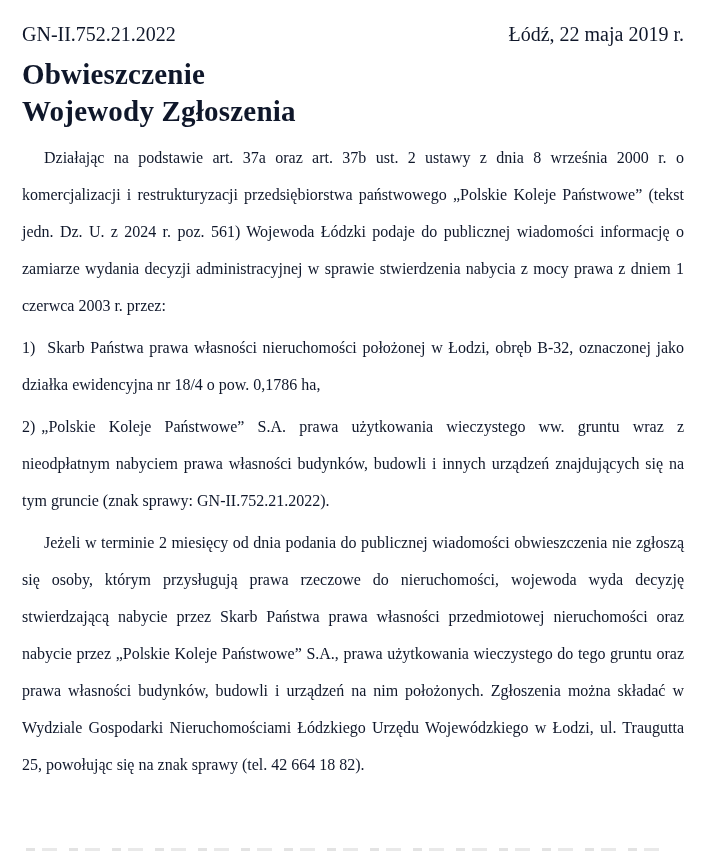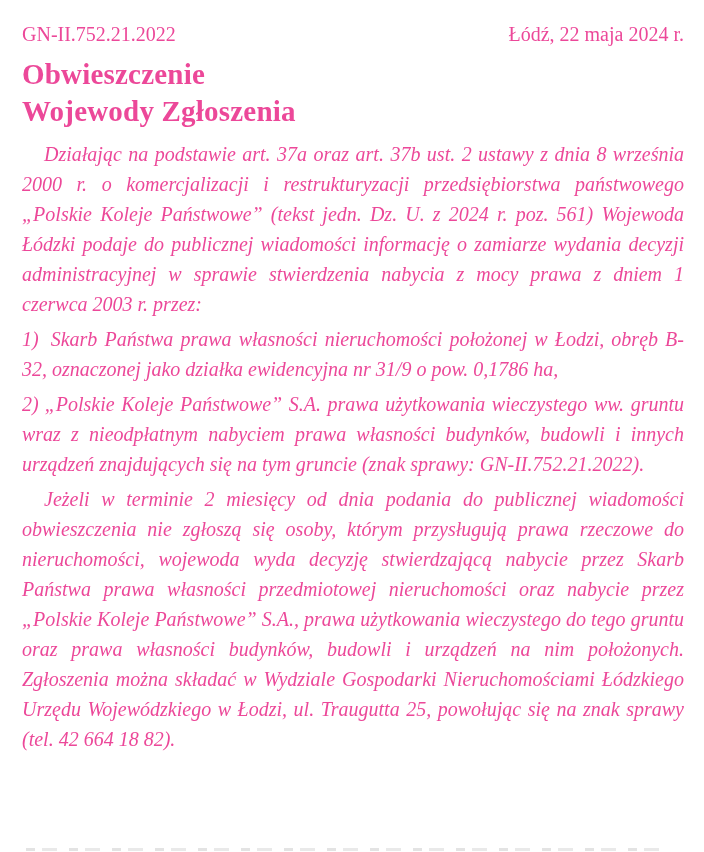--- a/index.html
+++ b/index.html
@@ -6,21 +6,21 @@
     margin: 0;
     padding: 0;
     background: #e8e8e8;
   }
   .page {
     position: relative;
     width: 704px;
     height: 852px;
     margin: 0 auto;
     background: #ffffff;
-    color: #ec4899;
+    color: #0f172a;
     font-family: "Liberation Serif", "DejaVu Serif", serif;
     overflow: hidden;
     box-sizing: border-box;
   }
   .inner {
     padding: 21px 20px 0 22px;
   }
   .doc-header {
     display: flex;
     justify-content: space-between;
@@ -32,25 +32,24 @@
     margin: 9px 0 9px 0;
     text-align: left;
     font-weight: bold;
     font-size: 29px;
     line-height: 37px;
     letter-spacing: 0.2px;
   }
   .title-line { display: block; }
   .para {
     margin: 0 0 5px 0;
-    font-size: 20px;
-    line-height: 30px;
+    font-size: 16px;
+    line-height: 37px;
     text-align: justify;
     text-justify: inter-word;
-    font-style: italic;
   }
   .para.indent { text-indent: 22px; }
   .para.list-item { text-indent: 0; }
   .list-marker-1 { padding-right: 12px; }
   .list-marker-2 { padding-right: 6px; }
   
   .cutoff-remnant {
     position: absolute;
     left: 26px;
     right: 40px;
@@ -70,32 +69,32 @@
   }
 </style>
 </head>
 <body>
 
 <div class="page">
   <div class="inner">
 
     <div class="doc-header">
       <span>GN-II.752.21.2022</span>
-      <span>Łódź, 22 maja 2024 r.</span>
+      <span>Łódź, 22 maja 2019 r.</span>
     </div>
 
     <h1 class="doc-title">
       <span class="title-line">Obwieszczenie</span>
       <span class="title-line">Wojewody Zgłoszenia</span>
     </h1>
 
     <p class="para indent">Działając na podstawie art. 37a oraz art. 37b ust. 2 ustawy z dnia 8 września 2000 r. o komercjalizacji i restrukturyzacji przedsiębiorstwa państwowego „Polskie Koleje Państwowe” (tekst jedn. Dz. U. z 2024 r. poz. 561) Wojewoda Łódzki podaje do publicznej wiadomości informację o zamiarze wydania decyzji administracyjnej w sprawie stwierdzenia nabycia z mocy prawa z dniem 1 czerwca 2003 r. przez:</p>
 
     <p class="para list-item">
-      <span class="list-marker-1">1)</span><span>Skarb Państwa prawa własności nieruchomości położonej w Łodzi, obręb B-32, oznaczonej jako działka ewidencyjna nr 31/9 o pow. 0,1786 ha,</span>
+      <span class="list-marker-1">1)</span><span>Skarb Państwa prawa własności nieruchomości położonej w Łodzi, obręb B-32, oznaczonej jako działka ewidencyjna nr 18/4 o pow. 0,1786 ha,</span>
     </p>
 
     <p class="para list-item">
       <span class="list-marker-2">2)</span><span>„Polskie Koleje Państwowe” S.A. prawa użytkowania wieczystego ww. gruntu wraz z nieodpłatnym nabyciem prawa własności budynków, budowli i innych urządzeń znajdujących się na tym gruncie (znak sprawy: GN-II.752.21.2022).</span>
     </p>
 
 
     <p class="para indent">Jeżeli w terminie 2 miesięcy od dnia podania do publicznej wiadomości obwieszczenia nie zgłoszą się osoby, którym przysługują prawa rzeczowe do nieruchomości, wojewoda wyda decyzję stwierdzającą nabycie przez Skarb Państwa prawa własności przedmiotowej nieruchomości oraz nabycie przez „Polskie Koleje Państwowe” S.A., prawa użytkowania wieczystego do tego gruntu oraz prawa własności budynków, budowli i urządzeń na nim położonych. Zgłoszenia można składać w Wydziale Gospodarki Nieruchomościami Łódzkiego Urzędu Wojewódzkiego w Łodzi, ul. Traugutta 25, powołując się na znak sprawy (tel. 42 664 18 82).</p>
 
   </div>

